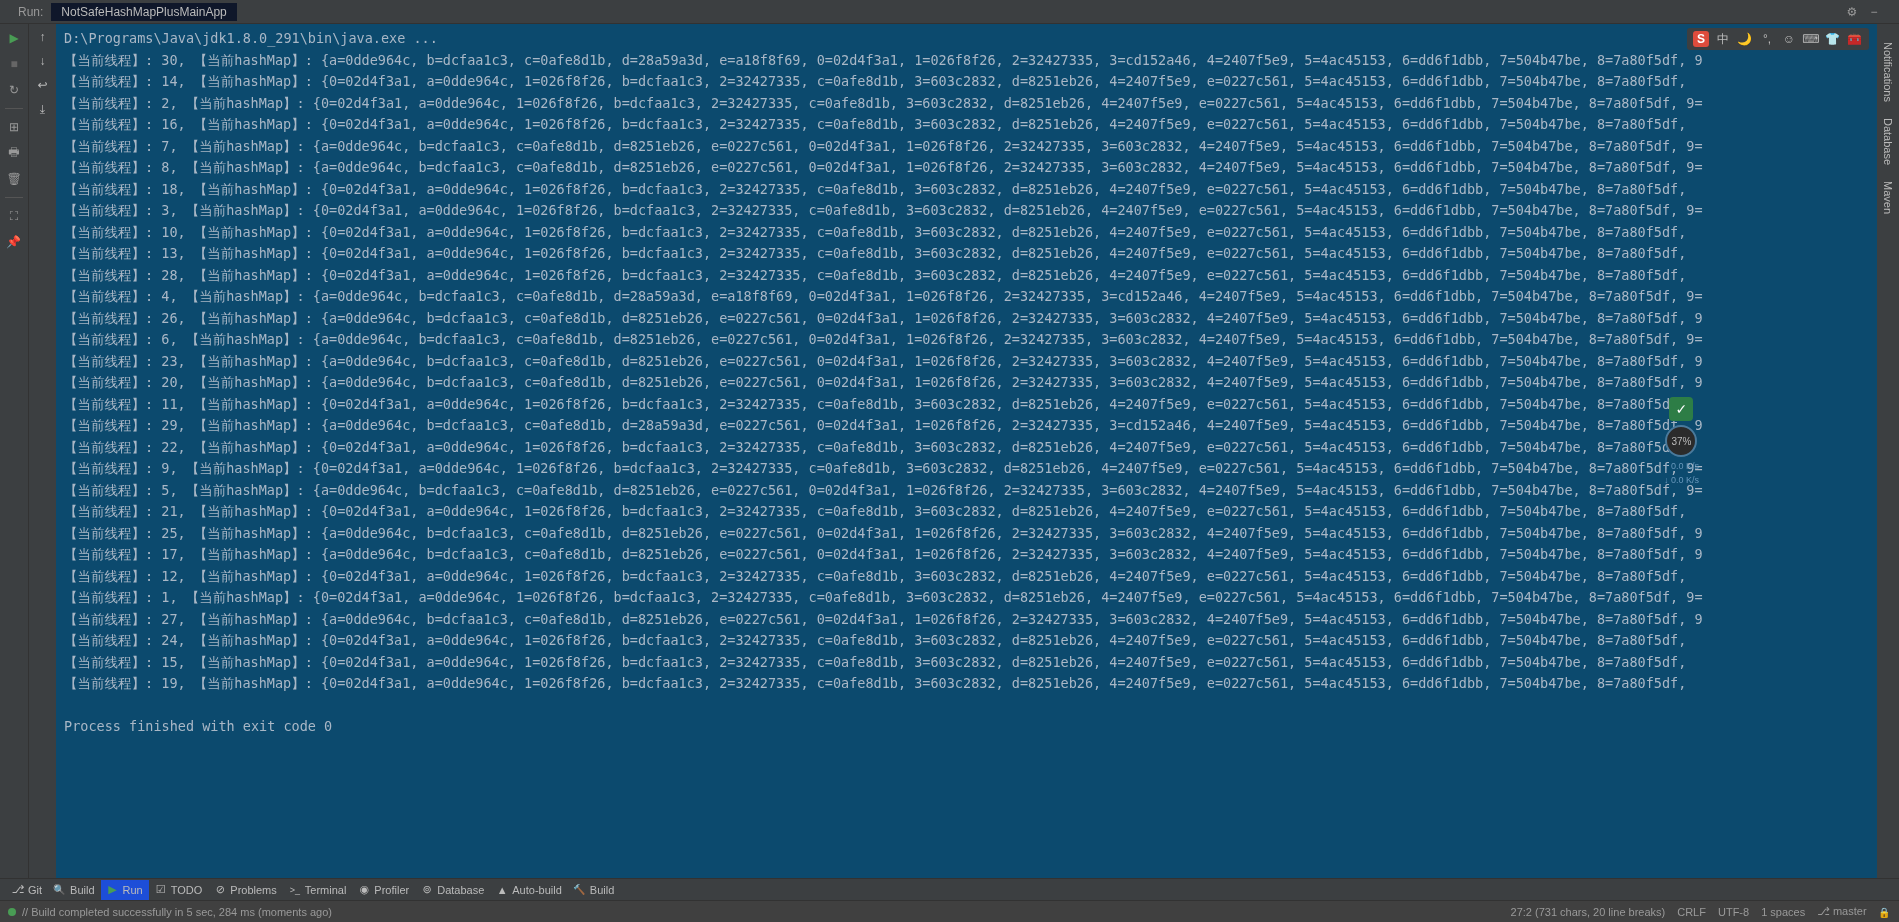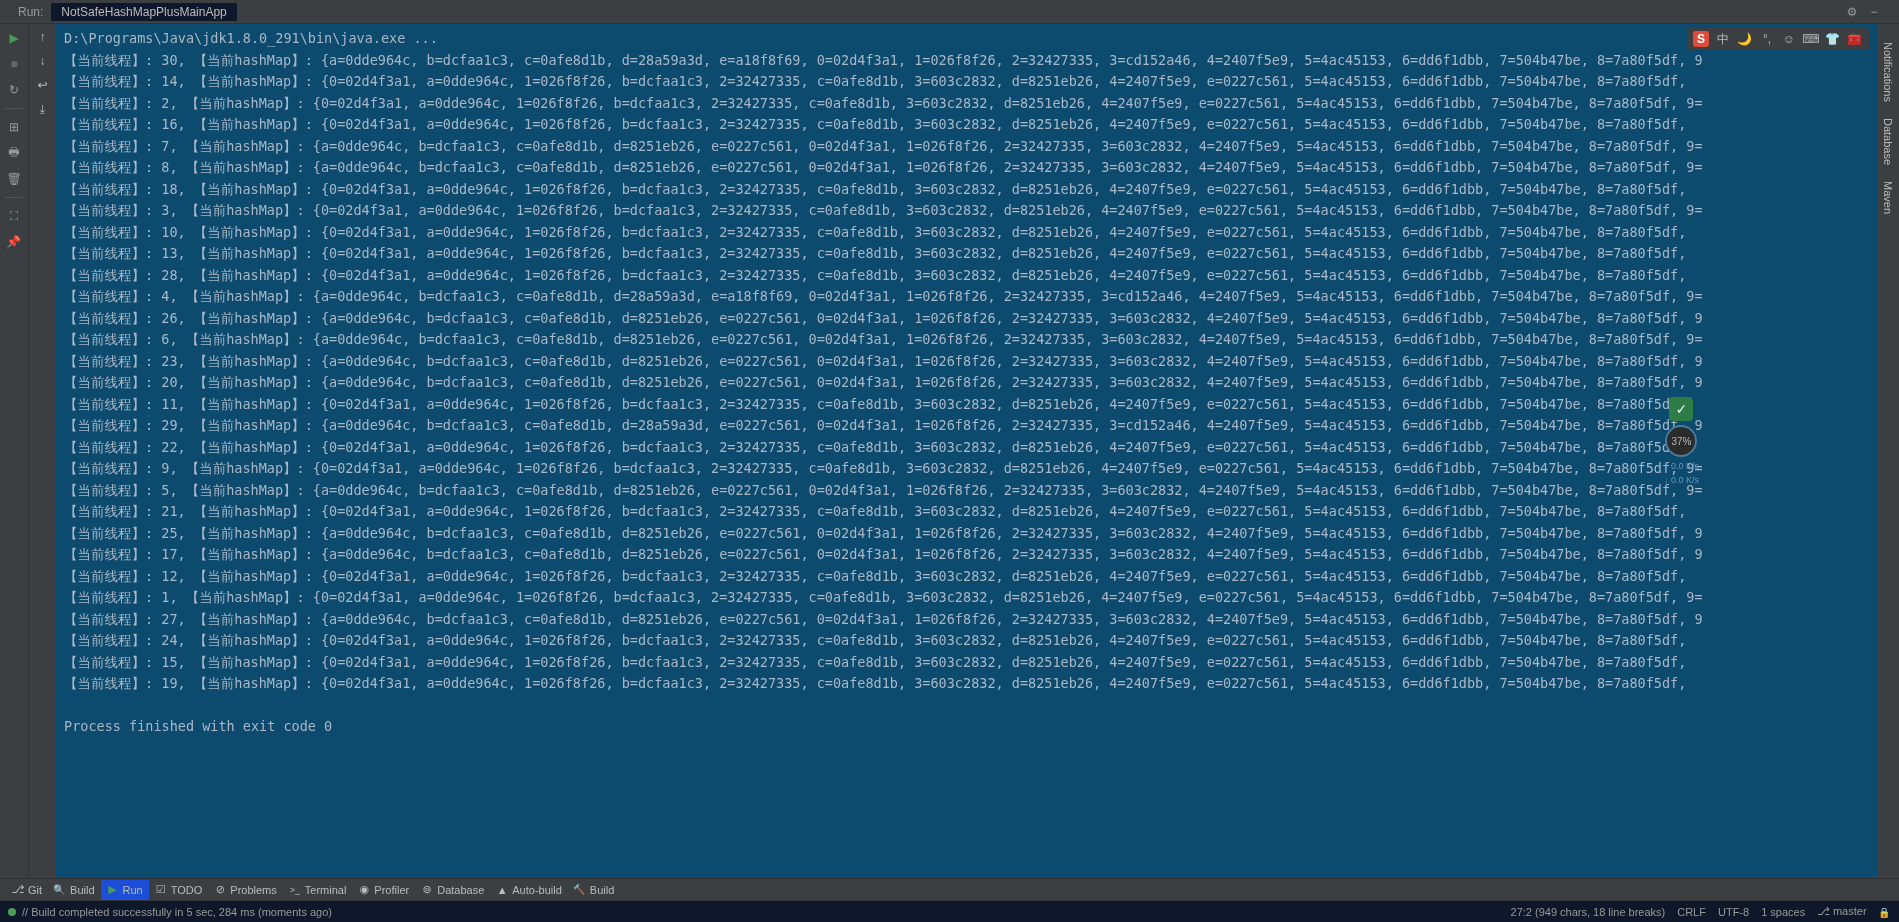--- a/index.html
+++ b/index.html
@@ -140,21 +140,21 @@
 .todo-ic::before { content:'☑'; color:#bbb; }
 .prob-ic::before { content:'⊘'; color:#bbb; }
 .term-ic::before { content:'>_'; font-size:9px; }
 .prof-ic::before { content:'◉'; }
 .serv-ic::before { content:'⊚'; }
 .auto-ic::before { content:'▲'; }
 .build-ic::before { content:'🔨'; font-size:10px; }
 
 .status-bar {
   height: 22px;
-  background: #0f172a;
+  background: #404040;
   border-top: 1px solid #323232;
   display: flex;
   align-items: center;
   padding: 0 8px;
   font-size: 11px;
   color: #999;
 }
 .status-bar .sb-left { display:flex; align-items:center; gap:6px; }
 .status-bar .sb-right { margin-left:auto; display:flex; align-items:center; gap:12px; }
 .circle-green { width:8px; height:8px; border-radius:50%; background:#499c54; display:inline-block; }
@@ -276,21 +276,21 @@
       <span>Build</span>
     </div>
 </div>
 
 <div class="status-bar">
   <div class="sb-left">
     <span class="circle-green"></span>
     <span>// Build completed successfully in 5 sec, 284 ms (moments ago)</span>
   </div>
   <div class="sb-right">
-    <span>27:2 (949 chars, 18 line breaks)</span>
+    <span>27:2 (731 chars, 20 line breaks)</span>
     <span>CRLF</span>
     <span>UTF-8</span>
     <span>1 spaces</span>
     <span><span class="branch-ic"></span> <span>master</span></span>
     <span class="lock-ic"></span>
   </div>
 </div>
 
 <div class="float-widget">
   <div class="shield"></div>

